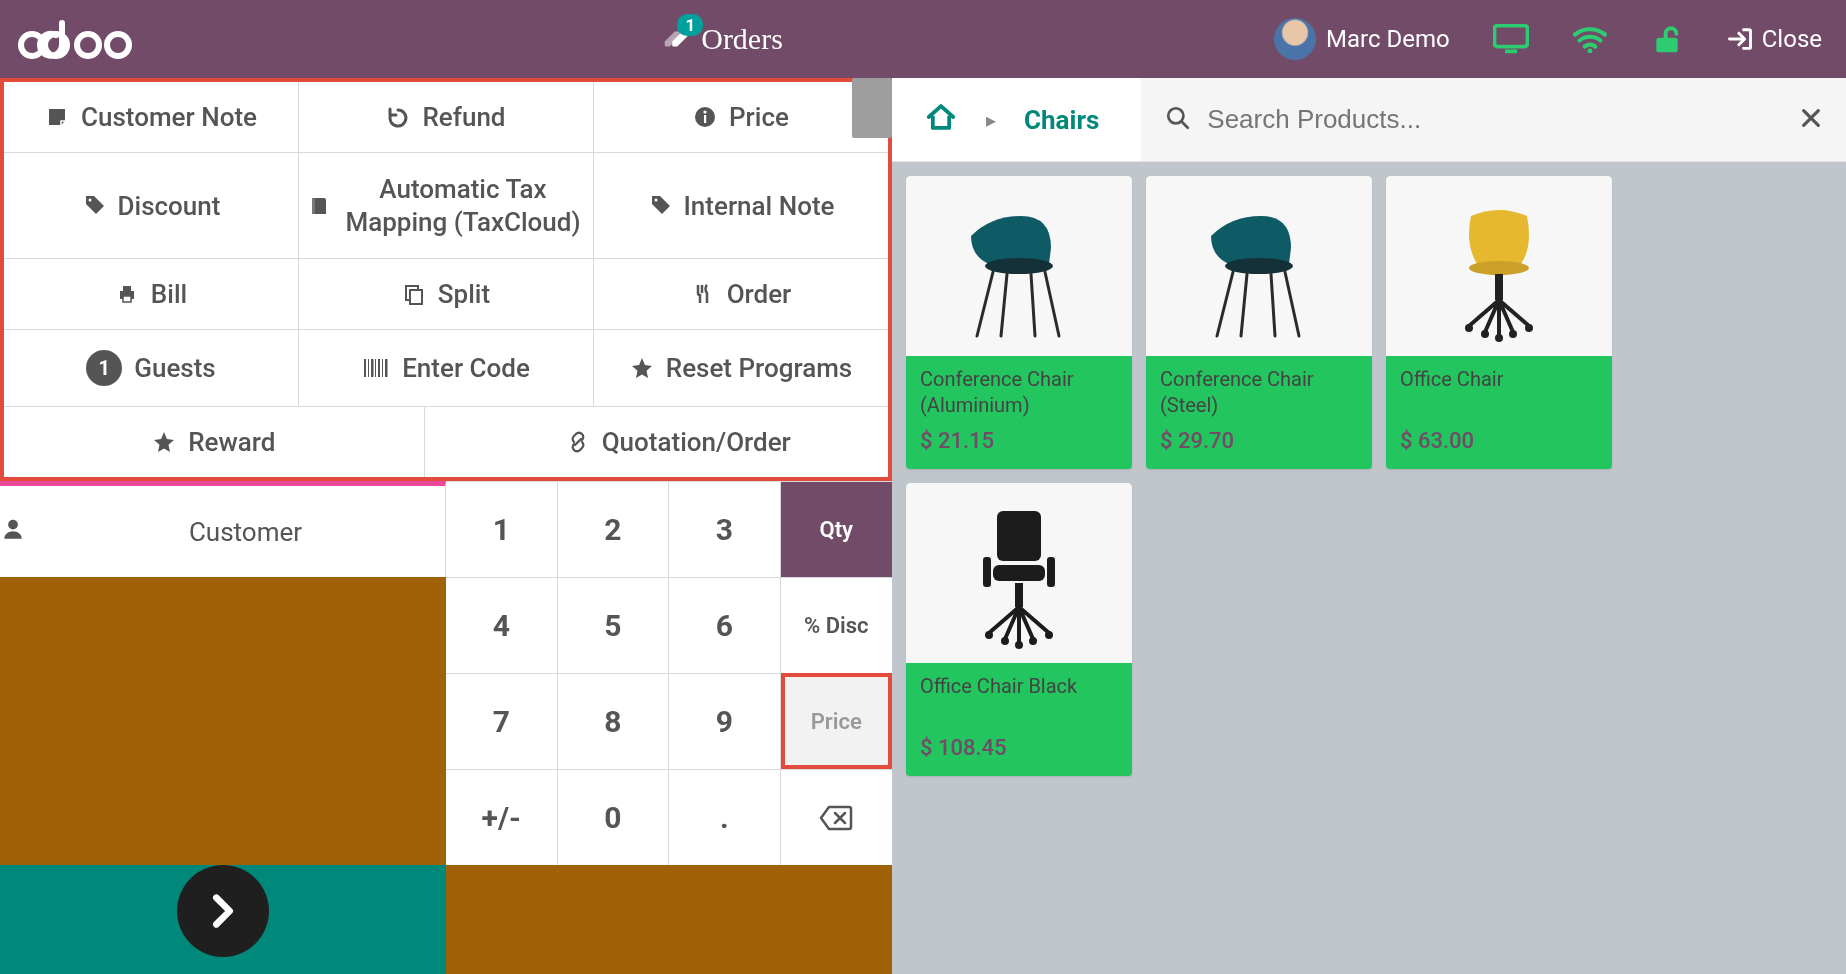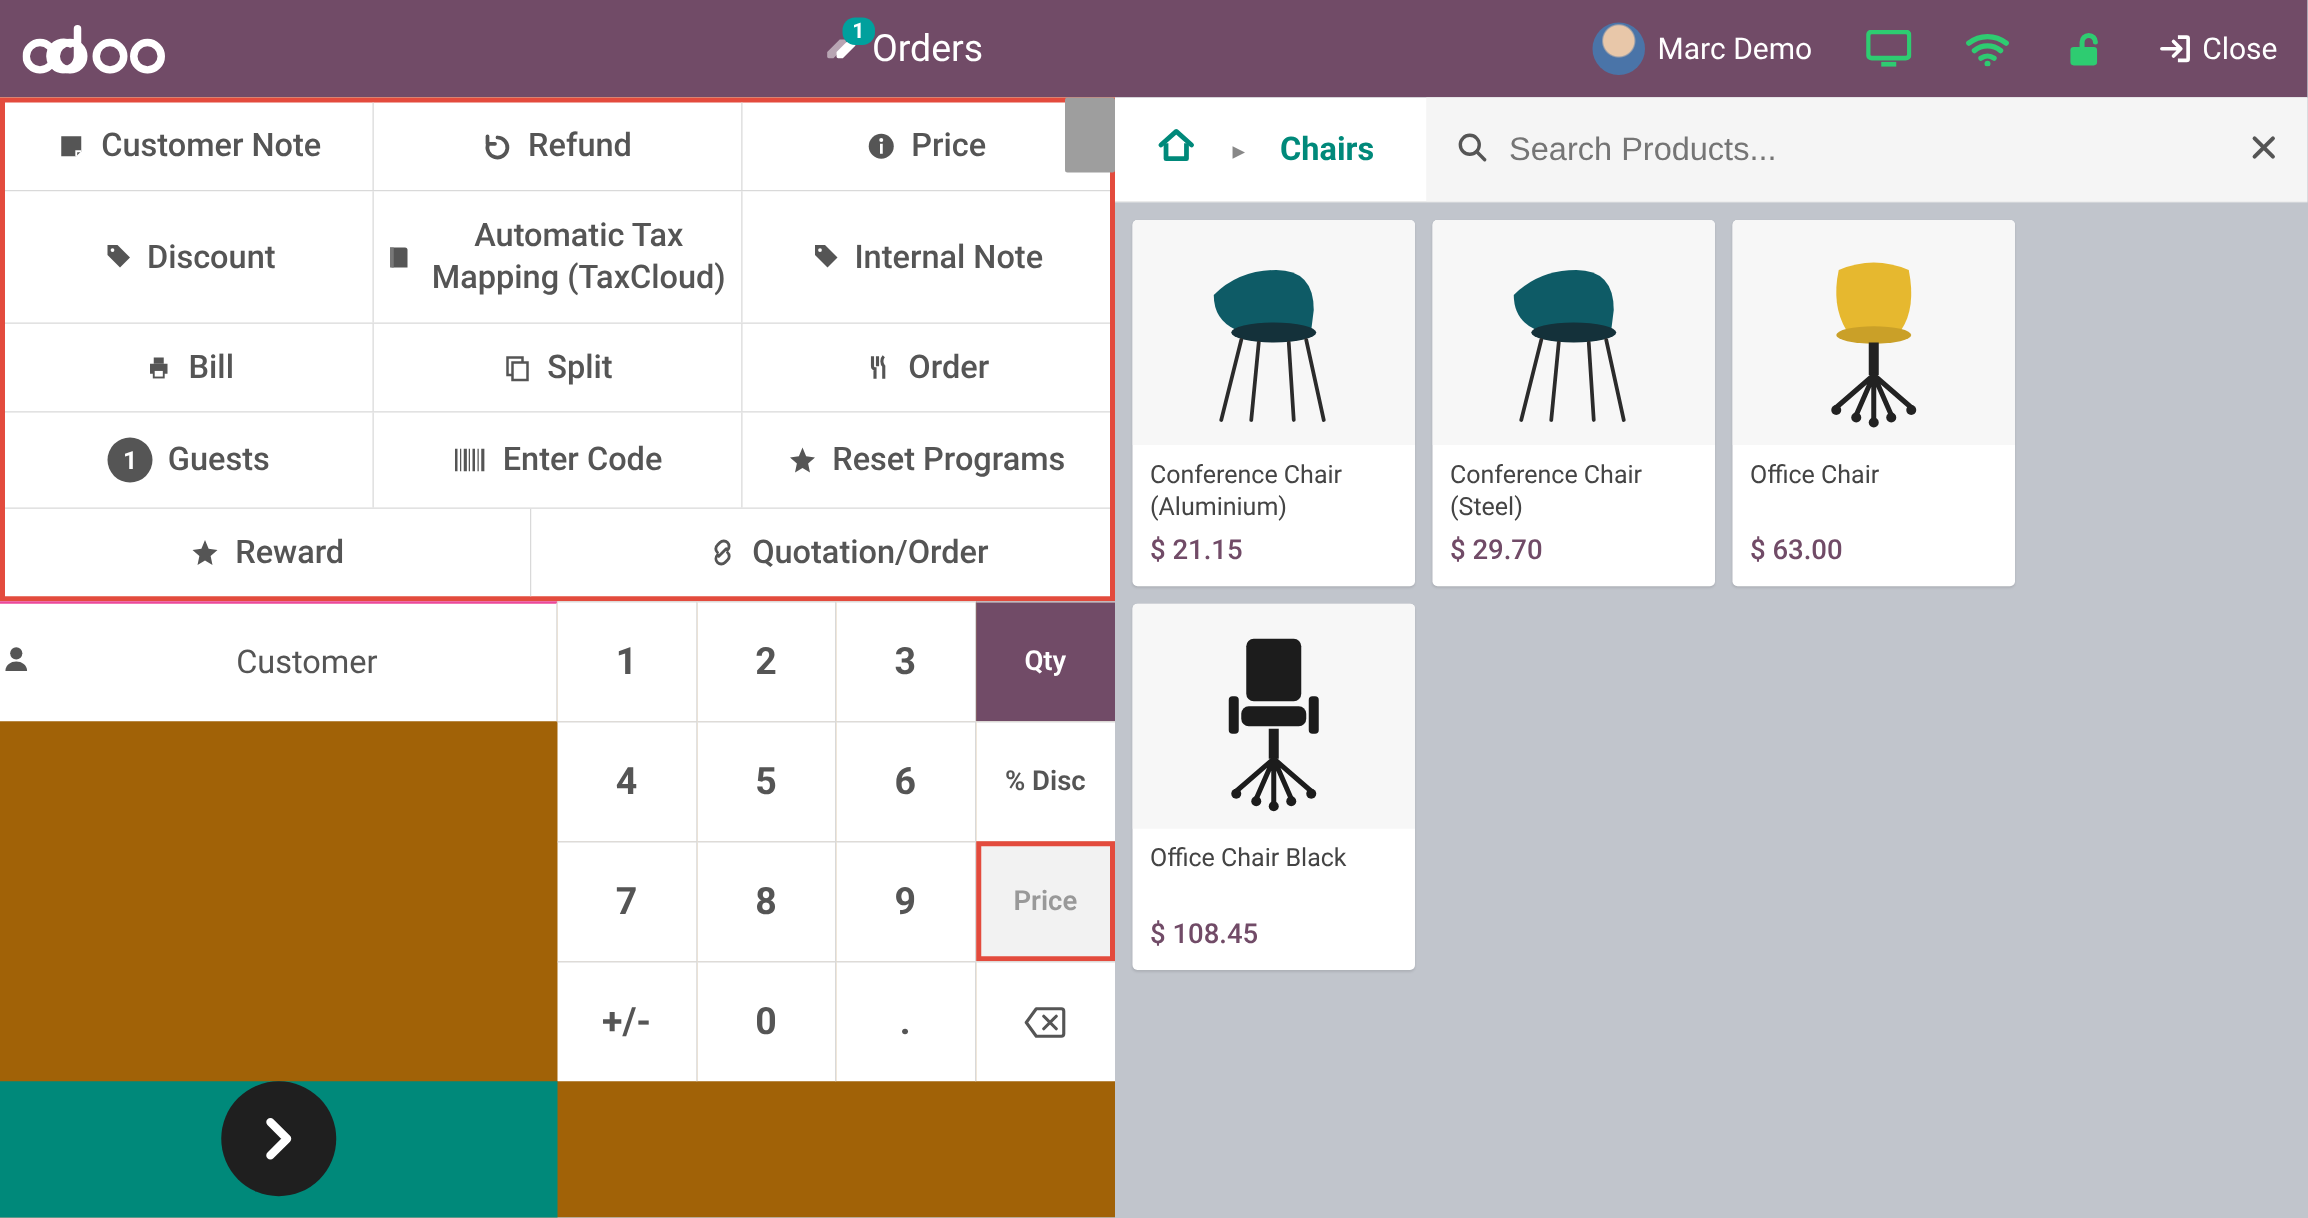--- a/index.html
+++ b/index.html
@@ -25,41 +25,41 @@
   .control-pad { border: 4px solid #e34b3d; margin: 0 0 0 0; background: #fff; }
   .cp-row { display: flex; border-bottom: 1px solid #d9d9d9; }
   .cp-row:last-child { border-bottom: none; gap: 44px; }
   .cp-btn { flex: 1; border-right: 1px solid #d9d9d9; display: flex; align-items: center; justify-content: center; gap: 12px; color: #555; font-size: 26px; font-weight: 500; padding: 20px 8px; cursor: pointer; }
   .cp-btn:last-child { border-right: none; }
   .cp-btn .icon { display: inline-flex; }
   .cp-btn.multi { flex-direction: column; text-align: center; gap: 6px; line-height: 1.25; }
   .guest-badge { background: #555; color: #fff; width: 36px; height: 36px; border-radius: 50%; display: inline-flex; align-items: center; justify-content: center; font-size: 20px; font-weight: 700; }
   
   .bottom-grid { display: grid; grid-template-columns: 446px 1fr; flex: 1; }
-  .customer-btn { display: flex; align-items: center; gap: 20px; justify-content: flex-start; color: #555; font-size: 26px; border-top: 2px solid #ec4899; border-right: 1px solid #d9d9d9; background: #fff; cursor: pointer; height: 96px; }
+  .customer-btn { display: flex; align-items: center; gap: 20px; justify-content: flex-start; color: #555; font-size: 26px; border-top: 5px solid #ec4899; border-right: 1px solid #d9d9d9; background: #fff; cursor: pointer; height: 96px; }
   .payment-btn { grid-row: 2 / span 3; background: #00897a; color: #fff; display: flex; flex-direction: column; align-items: center; justify-content: center; gap: 14px; font-size: 26px; font-weight: 600; cursor: pointer; }
   .payment-btn .circle { width: 92px; height: 92px; border-radius: 50%; background: #1f1f1f; display: flex; align-items: center; justify-content: center; }
   .keypad { display: grid; grid-template-columns: repeat(4, 1fr); grid-auto-rows: 96px; }
   .key { border-top: 1px solid #d9d9d9; border-right: 1px solid #d9d9d9; display: flex; align-items: center; justify-content: center; font-size: 30px; font-weight: 700; color: #555; background: #fff; cursor: pointer; }
   .key:nth-child(4n) { border-right: none; }
   .key.mode { font-size: 22px; font-weight: 600; }
   .key.mode.active { background: #714B67; color: #fff; }
   .key.mode.disabled { background: #f2f2f2; color: #999; }
   .key.mode.price-hl { border: 4px solid #e34b3d; }
   
   .crumb-bar { height: 84px; background: #fff; display: flex; align-items: center; border-bottom: 1px solid #e5e5e5; }
   .crumb { display: flex; align-items: center; gap: 28px; padding: 0 32px; font-size: 26px; color: #00897a; }
   .crumb .chev { color: #888; font-size: 20px; }
   .crumb .cat { color: #00897a; font-weight: 700; }
   .search-bar { flex: 1; margin-left: 10px; background: #f5f5f5; height: 100%; display: flex; align-items: center; padding: 0 24px; gap: 16px; }
   .search-bar input { flex: 1; border: none; background: transparent; font-size: 26px; color: #555; outline: none; }
   .search-bar .clear { color: #555; cursor: pointer; }
   
   .products { display: flex; gap: 14px; padding: 14px 0 14px 14px; background: #c1c5cc; flex-wrap: wrap; align-content: flex-start; }
-  .product { width: 226px; background: #ffffff; border-radius: 4px; overflow: hidden; cursor: pointer; box-shadow: 0 1px 2px rgba(0,0,0,.1); }
+  .product { width: 226px; background: #22c55e; border-radius: 4px; overflow: hidden; cursor: pointer; box-shadow: 0 1px 2px rgba(0,0,0,.1); }
   .product .img { height: 180px; background: #f7f7f7; display: flex; align-items: center; justify-content: center; }
   .product .info { padding: 10px 14px 16px; }
   .product .name { font-size: 20px; color: #444; line-height: 1.3; height: 54px; }
   .product .price { font-size: 22px; color: #714B67; font-weight: 500; margin-top: 8px; }
 </style>
 </head>
 <body>
 
 <div class="header">
   <div class="logo-area">
@@ -73,21 +73,21 @@
   </div>
   <div class="center">
     <span class="ticket-icon" style="cursor:pointer; display:flex; align-items:center; gap:10px;">
       <span style="position:relative; display:inline-flex;">
         <svg width="30" height="30" viewBox="0 0 24 24">
             <path d="M21 10V7a1 1 0 0 0-1-1h-3l-8 8v3a1 1 0 0 0 1 1h3l8-8z" fill="#fff"></path>
             <path d="M3 14v3a1 1 0 0 0 1 1h3l8-8V7a1 1 0 0 0-1-1h-3l-8 8z" fill="#fff" opacity=".5"></path>
           </svg>
         <span class="badge">1</span>
       </span>
-      <span style="font-size:30px;">Orders</span>
+      <span style="font-size:30px;font-family:Liberation Serif, serif;">Orders</span>
     </span>
   </div>
   <div class="right">
     <span style="display:flex;align-items:center;gap:10px;cursor:pointer;">
       <span class="avatar"></span>
       <span>Marc Demo</span>
     </span>
     <span class="status-ico">
       <svg width="36" height="30" viewBox="0 0 24 20">
           <rect x="1" y="1" width="22" height="14" rx="2" fill="none" stroke="#2ecc71" stroke-width="2.5"></rect>

